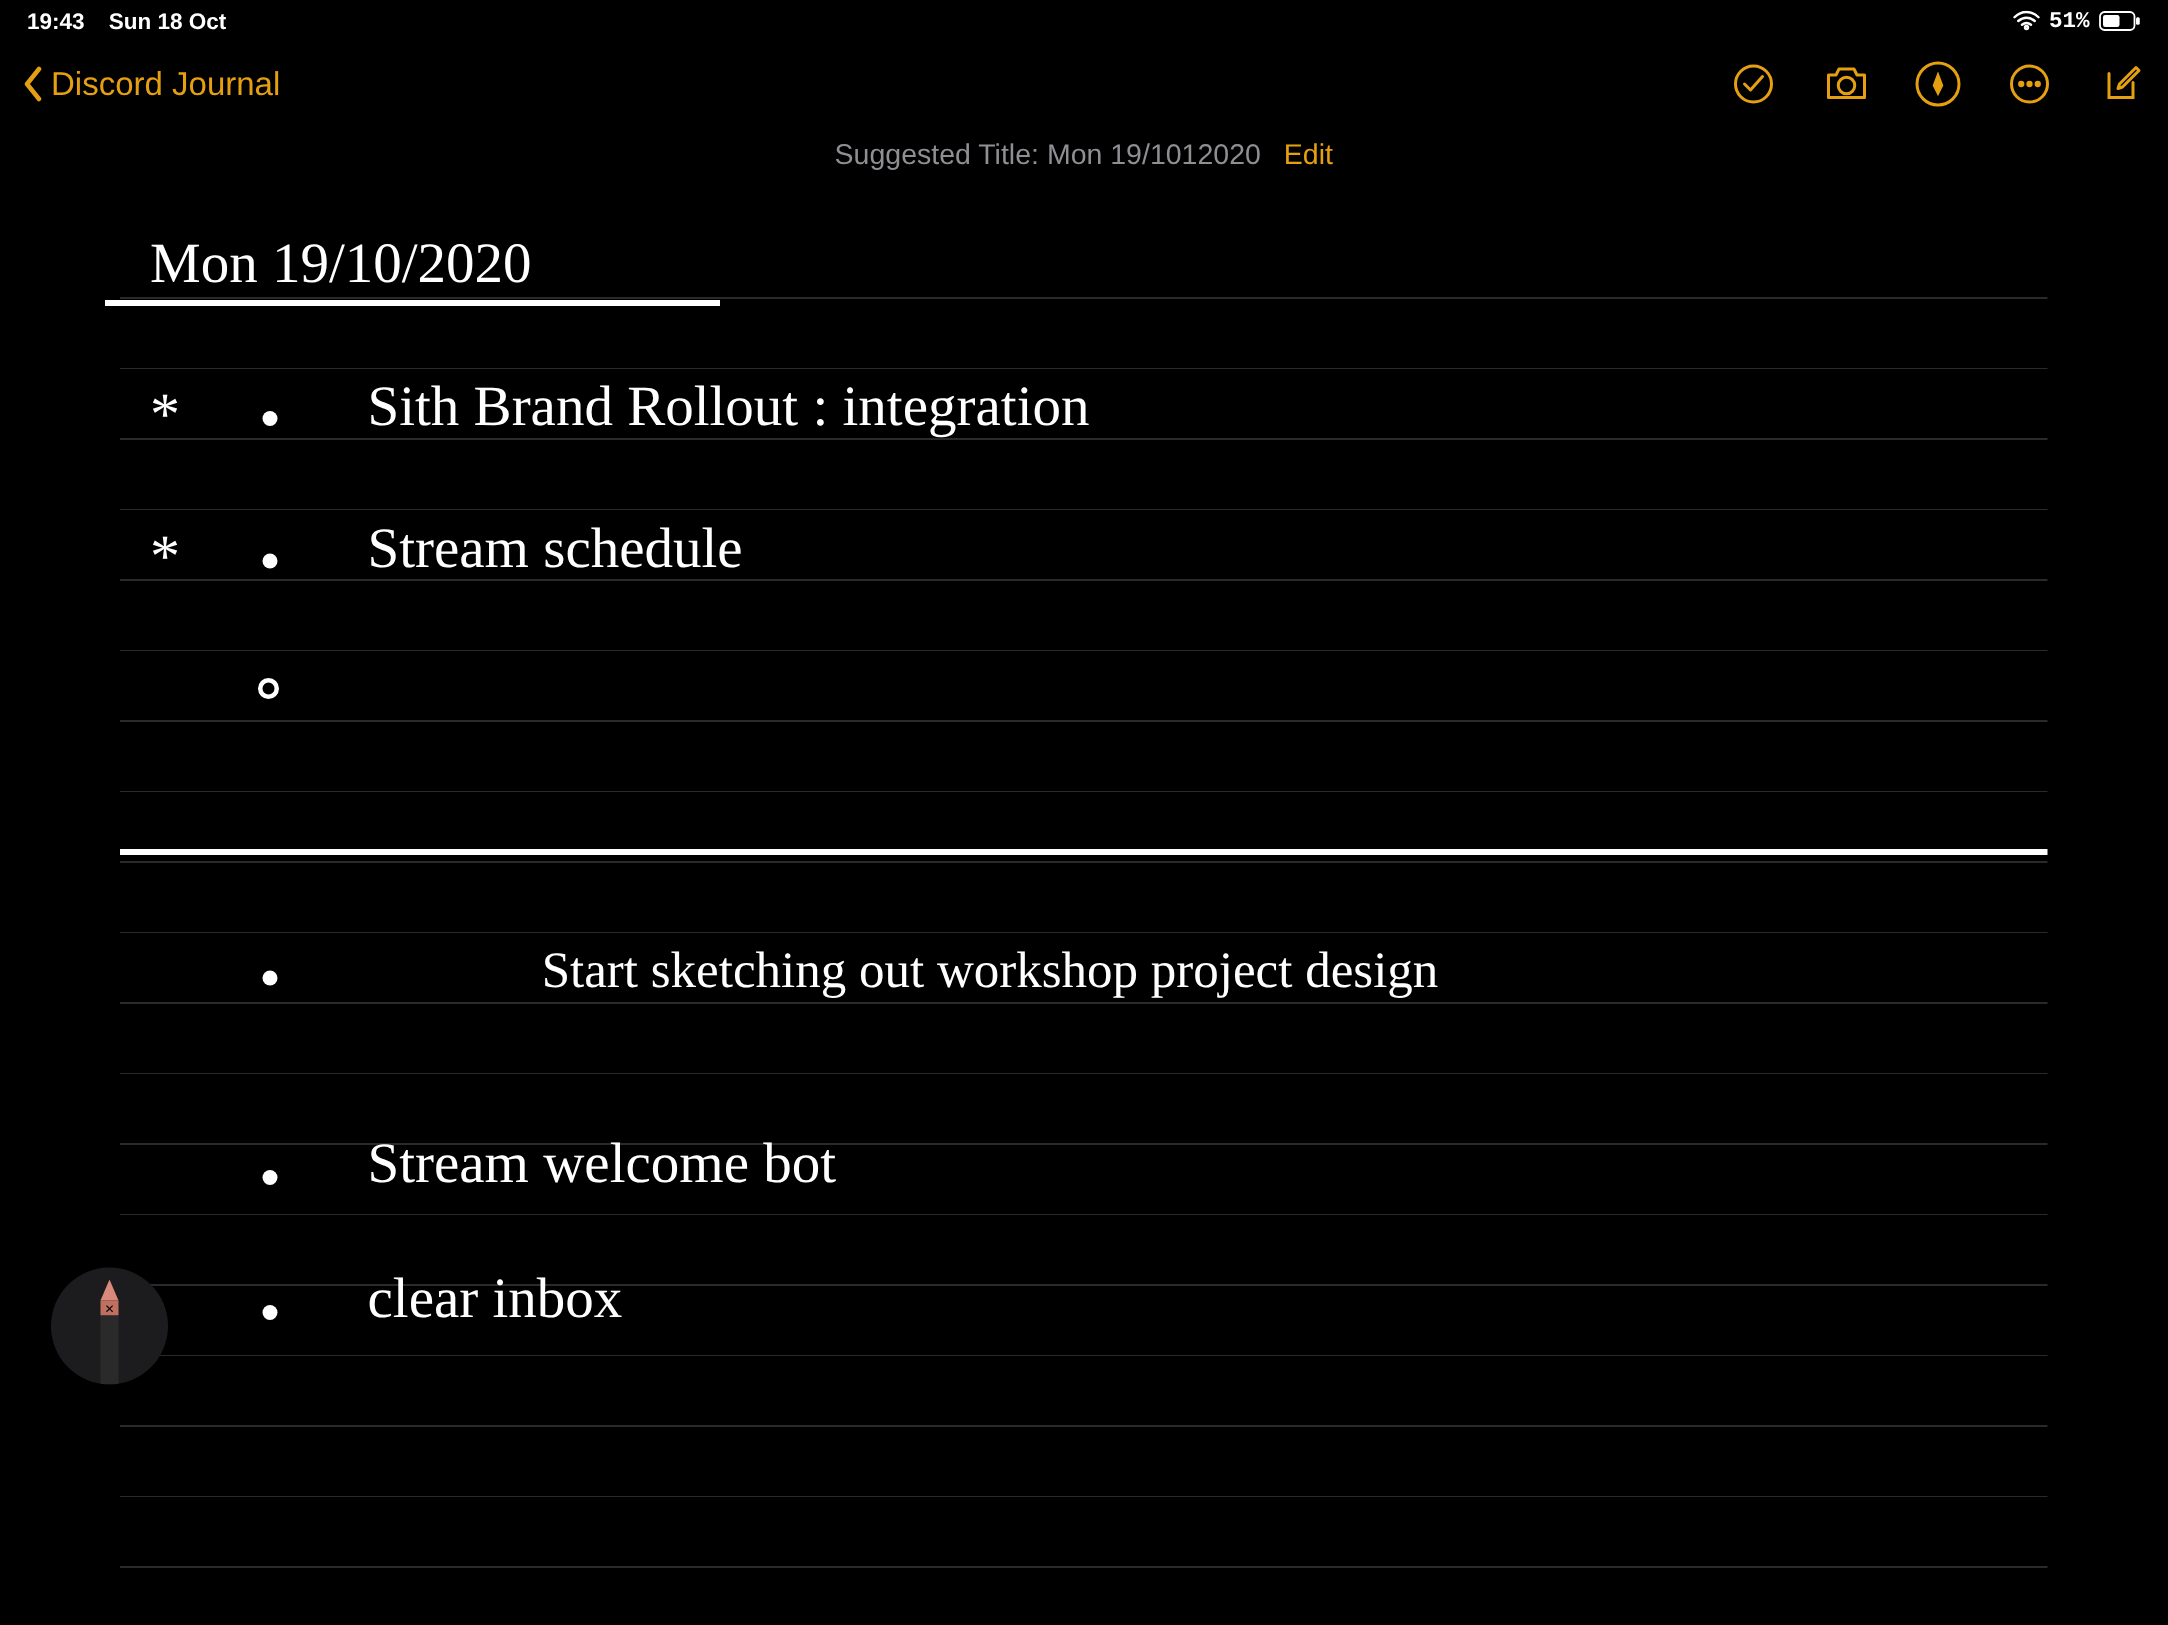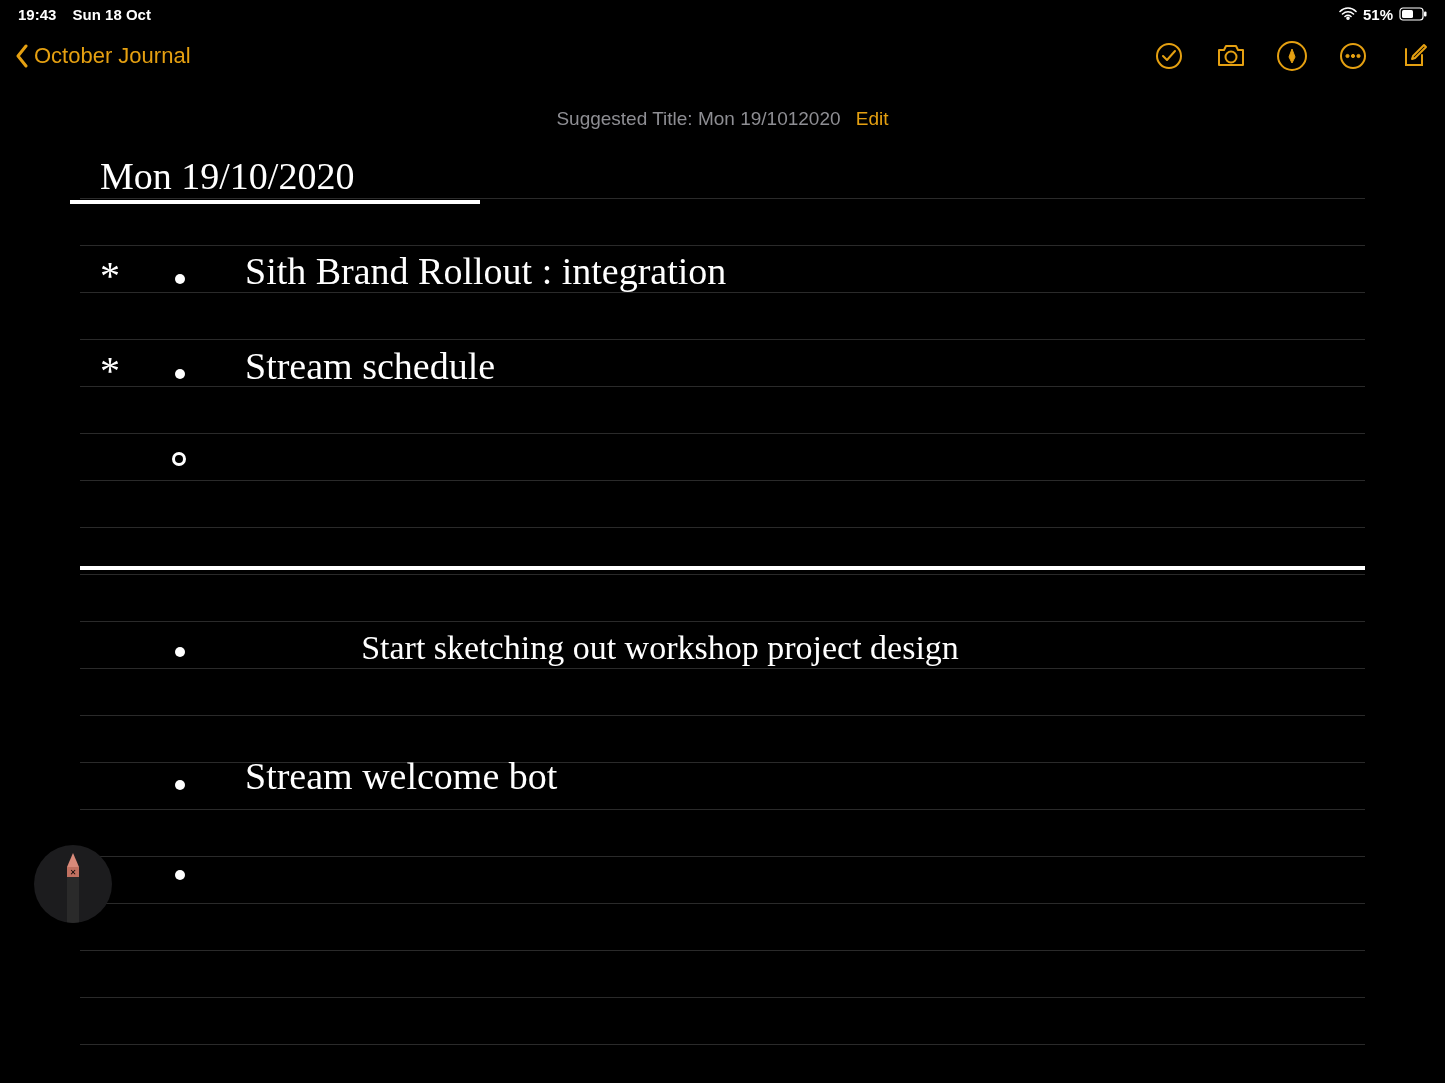--- a/index.html
+++ b/index.html
@@ -5,41 +5,41 @@
   * { margin:0; padding:0; box-sizing:border-box; }
   html,body { width:1445px; height:1083px; background:#000; color:#fff;
               font-family:-apple-system,"Helvetica Neue",Arial,sans-serif;
               overflow:hidden; }
 
   
   .status-bar { position:absolute; top:0; left:0; right:0; height:28px;
                 display:flex; justify-content:space-between; align-items:center;
                 padding:0 18px; font-size:15px; font-weight:600; }
   .status-left  span { margin-right:12px; }
-  .status-right { display:flex; align-items:center; gap:6px; }
+  .status-right { display:flex; align-items:center; gap:6px;font-family:Liberation Mono, monospace; }
   .wifi-icon svg, .battery-icon svg { display:block; }
 
   
   .nav-bar { position:absolute; top:28px; left:0; right:0; height:56px;
              display:flex; align-items:center; justify-content:space-between;
              padding:0 14px; }
   .back-btn { display:flex; align-items:center; color:#e5a011; font-size:22px;
               cursor:pointer; }
   .back-btn svg { margin-right:4px; }
   .toolbar { display:flex; align-items:center; gap:30px; }
   .toolbar .tbtn { width:32px; height:32px; display:flex; align-items:center;
                    justify-content:center; cursor:pointer; }
   .toolbar .tbtn svg { stroke:#e5a011; }
   .tbtn.filled-circle { border:2px solid #e5a011; border-radius:50%;
                         width:30px; height:30px; }
 
   
   .note-header { position:absolute; top:88px; left:0; right:0; text-align:center;
                  color:#8e8e93; font-size:19px; }
-  .note-header .row { margin-top:20px; }
+  .note-header .row { margin-top:5px; }
   .note-header .edit { color:#e5a011; margin-left:10px; cursor:pointer; }
 
   
   .paper { position:absolute; top:152px; left:80px; right:80px; bottom:0;text-align:center; }
   .paper .rules { position:absolute; inset:0;
                   background:repeating-linear-gradient(
                      to bottom,
                      transparent 0, transparent 46px,
                      #2a2a2a 46px, #2a2a2a 47px);
                   pointer-events:none; }
@@ -90,21 +90,21 @@
         </svg>
     </span>
   </div>
 </div>
 
 <div class="nav-bar">
   <div class="back-btn">
     <svg width="16" height="24" viewBox="0 0 14 24">
         <path d="M11 2 3 12l8 10" fill="none" stroke="#e5a011" stroke-width="3" stroke-linecap="round" stroke-linejoin="round"></path>
       </svg>
-    <span>October Journal</span>
+    <span>Discord Journal</span>
   </div>
 
   <div class="toolbar">
     <div class="tbtn">
       <svg width="28" height="28" viewBox="0 0 28 28">
           <circle cx="14" cy="14" r="12" fill="none" stroke-width="2"></circle>
           <path d="M8 14l4 4 8-9" fill="none" stroke-width="2" stroke-linecap="round" stroke-linejoin="round"></path>
         </svg>
     </div>
     <div class="tbtn">
@@ -160,20 +160,21 @@
 
   <span class="bullet-ring" style="left:92px; top:300px;"></span>
 
   <span class="bullet-dot" style="left:95px; top:495px;"></span>
   <span class="hand small" style="left:165px; top:470px; white-space:normal; width:830px; line-height:1.5;">Start sketching out workshop project design</span>
 
   <span class="bullet-dot" style="left:95px; top:628px;"></span>
   <span class="hand" style="left:165px; top:605px;">Stream welcome bot</span>
 
   <span class="bullet-dot" style="left:95px; top:718px;"></span>
+  <span class="hand" style="left:165px; top:695px;">clear inbox</span>
 </div>
 
 <div class="pencil-bubble">
   <svg class="tip" width="20" height="70" viewBox="0 0 20 70">
     <path d="M10 0l6 14H4z" fill="#d98a7a"></path>
     <rect x="4" y="14" width="12" height="10" fill="#c07060"></rect>
     <rect x="4" y="24" width="12" height="46" fill="#2a2a2a"></rect>
     <text x="10" y="22" text-anchor="middle" font-size="8" fill="#000">✕</text>
   </svg>
 </div>

